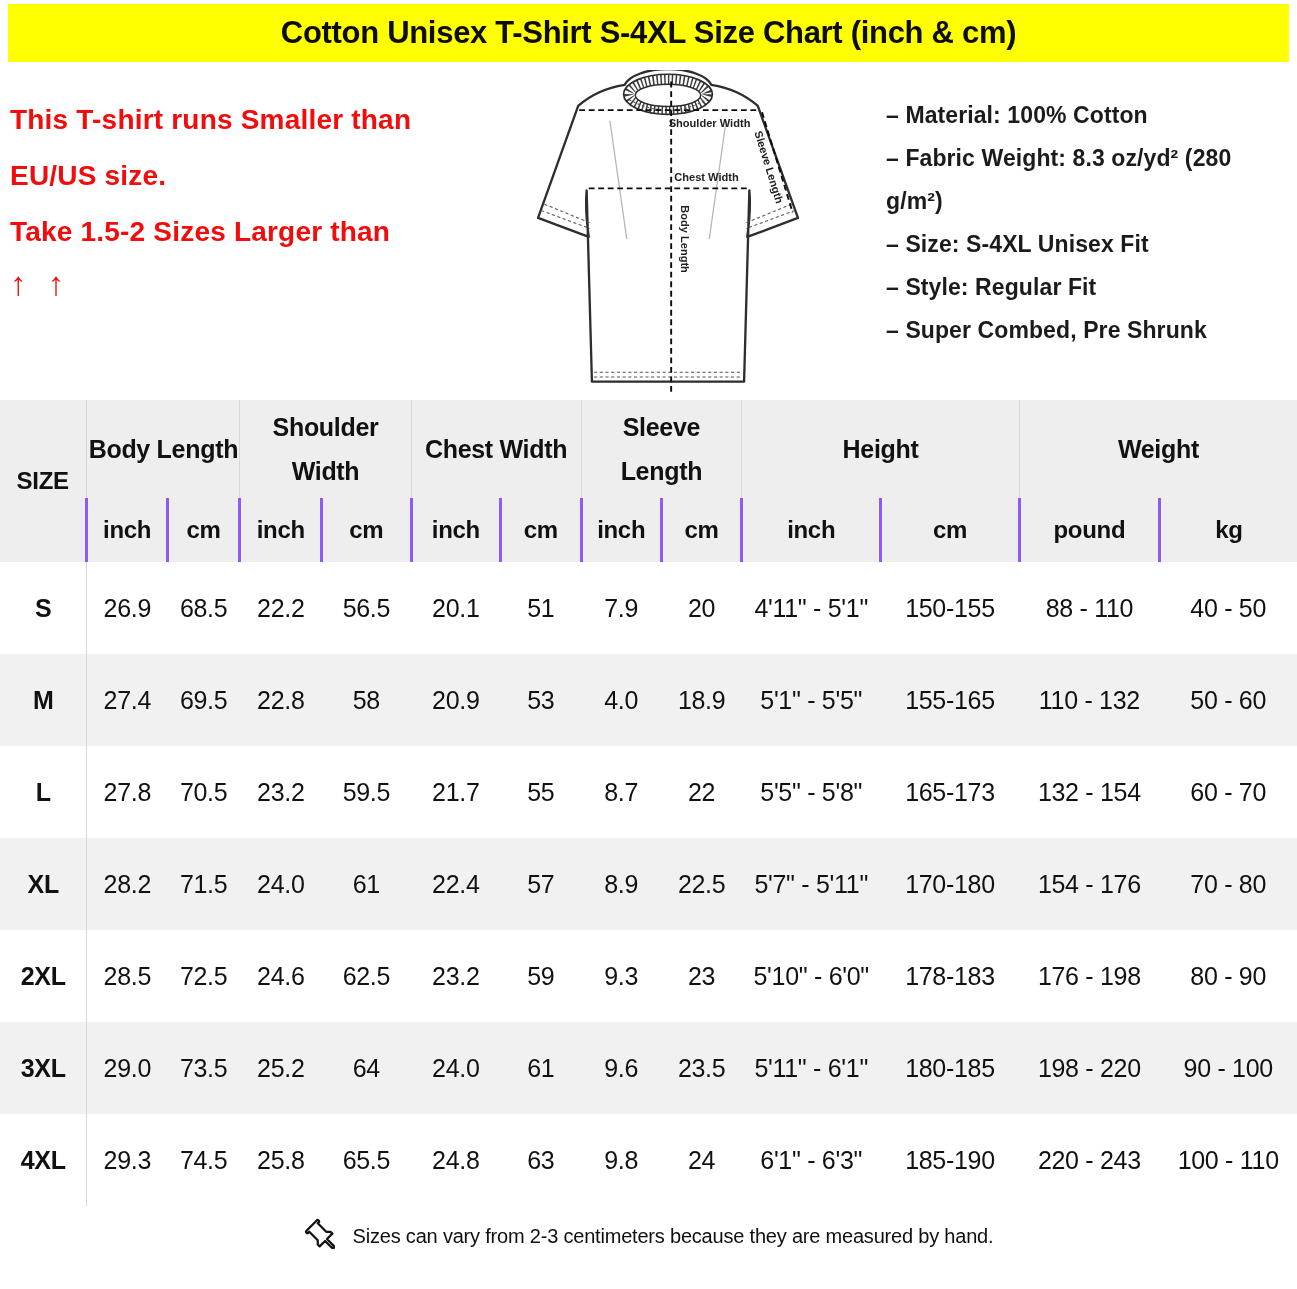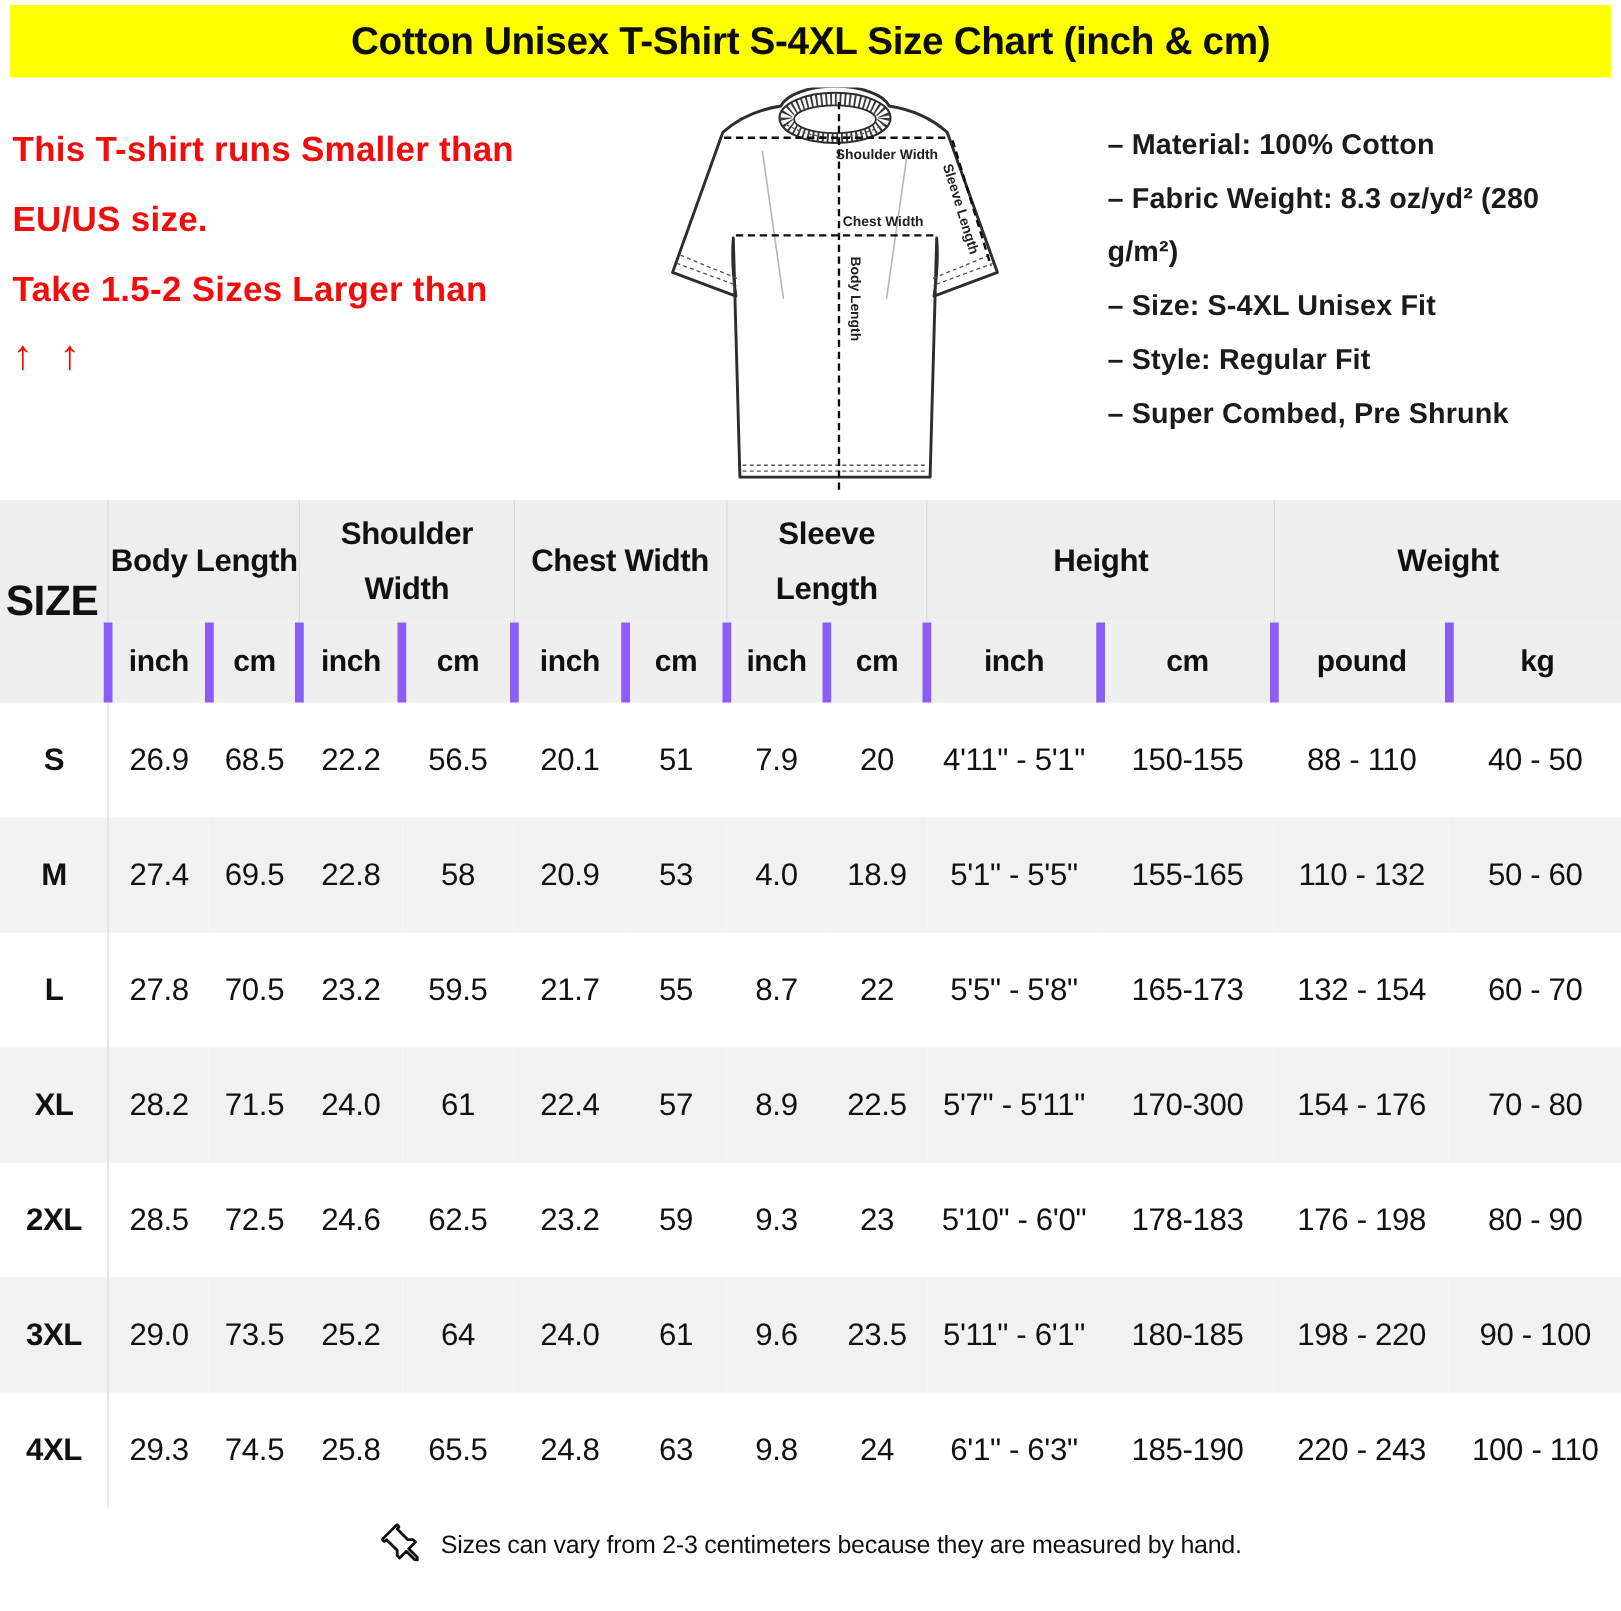--- a/index.html
+++ b/index.html
@@ -66,22 +66,22 @@
   }
   .size-table th, .size-table td {
     text-align: center;
     vertical-align: middle;
     font-size: 25px;
   }
   .size-table thead th { background: #eeeeee; font-weight: 700; }
   .row-group th { height: 98px; line-height: 44px; }
   .row-sub  th { height: 64px; font-size: 24px; }
   .row-group th.sep { border-left: 1px solid #d9d9d9; }
-  .row-sub th { border-left: 7px solid #8b5cf6; }
-  th.size-head { font-size: 34px; }
+  .row-sub th { border-left: 3px solid #8b5cf6; }
+  th.size-head { font-size: 24px; }
   .size-table tbody td { height: 92px; font-weight: 400; }
   .size-table tbody td.size { font-weight: 700; border-right: 1px solid #d9d9d9; }
   .size-table tbody tr:nth-child(even) { background: #f1f1f1; }
   
   .footnote {
     height: 60px;
     display: flex;
     align-items: center;
     justify-content: center;
     gap: 13px;
@@ -262,21 +262,21 @@
       <td class="size">XL</td>
       <td>28.2</td>
       <td>71.5</td>
       <td>24.0</td>
       <td>61</td>
       <td>22.4</td>
       <td>57</td>
       <td>8.9</td>
       <td>22.5</td>
       <td>5'7" - 5'11"</td>
-      <td>170-300</td>
+      <td>170-180</td>
       <td>154 - 176</td>
       <td>70 - 80</td>
     </tr>
     <tr>
       <td class="size">2XL</td>
       <td>28.5</td>
       <td>72.5</td>
       <td>24.6</td>
       <td>62.5</td>
       <td>23.2</td>

